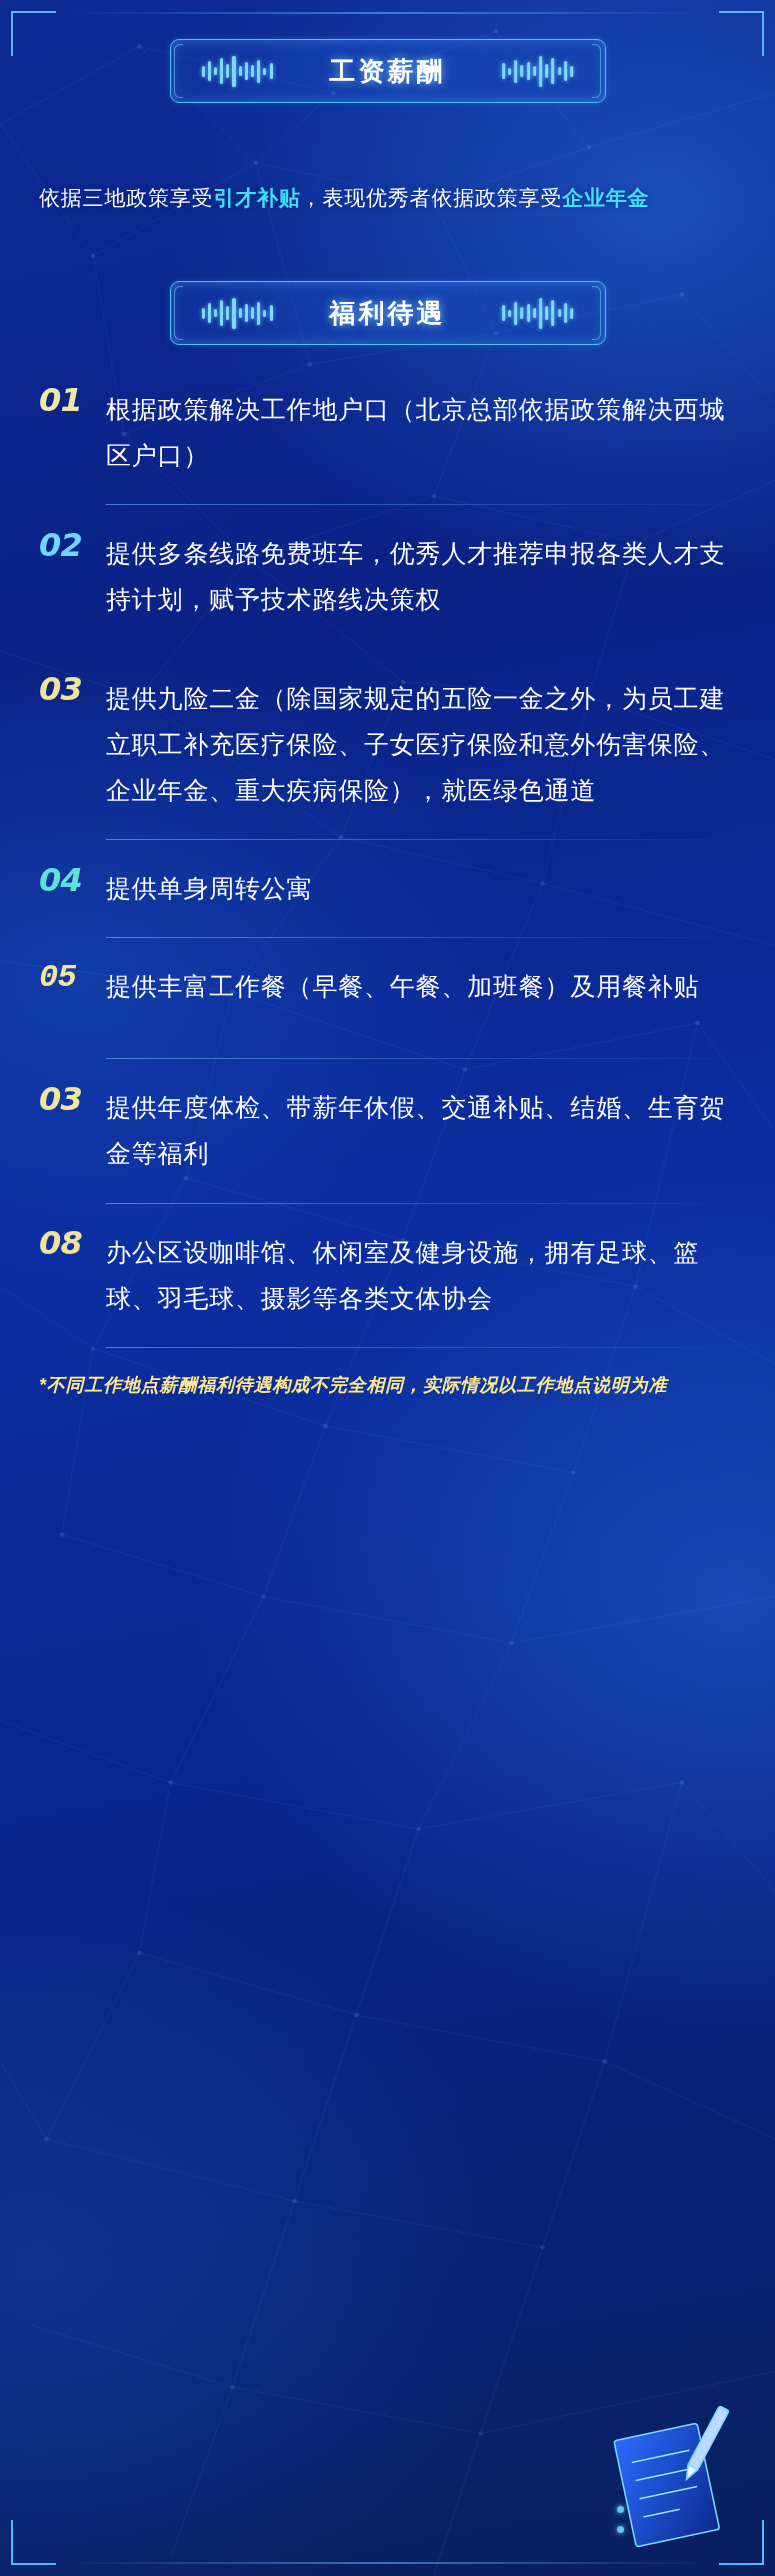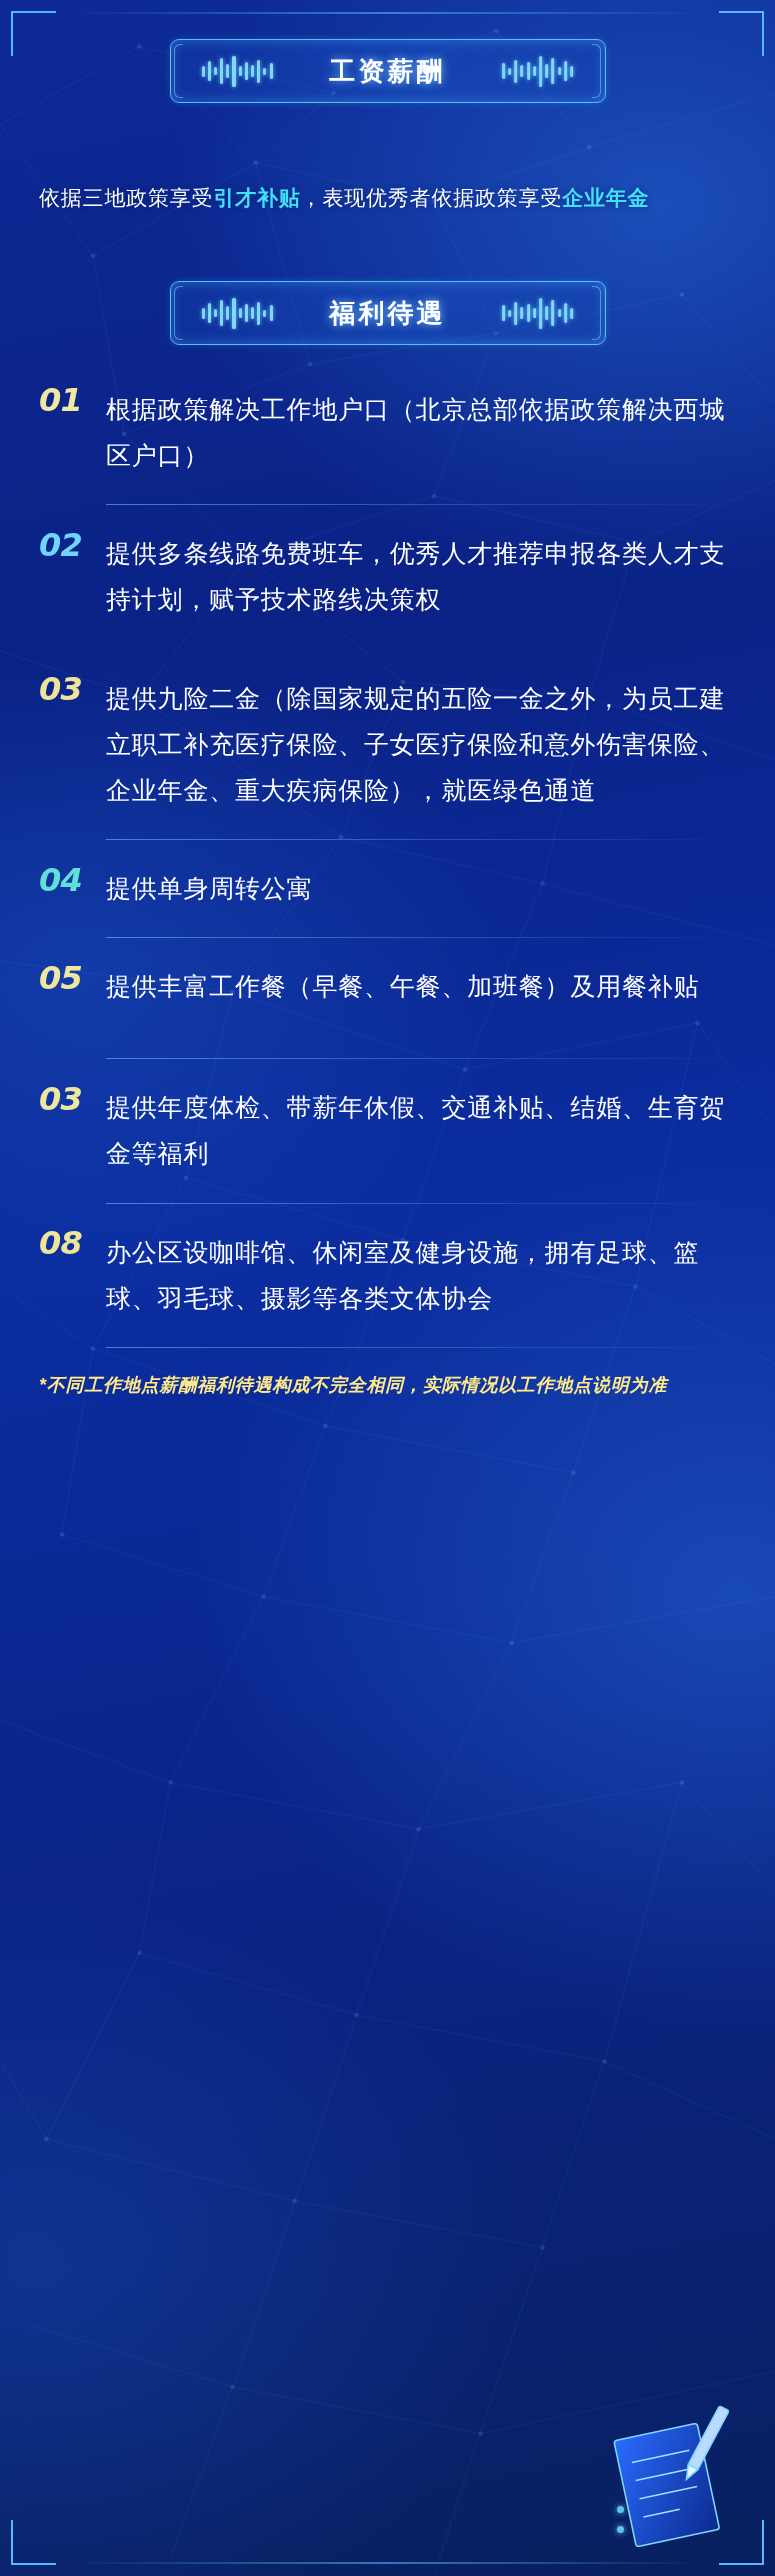--- a/index.html
+++ b/index.html
@@ -154,21 +154,21 @@
     font-weight: bold;
     font-style: italic;
     line-height: 1;
     padding-top: 1.6px;
     letter-spacing: -0.8px;
   }
   .num.c1 { color: #f2e9a0; }
   .num.c2 { color: #6fd6ff; }
   .num.c3 { color: #efe49a; }
   .num.c4 { color: #5fe0d8; }
-  .num.c5 { color: #f0e79e; }
+  .num.c5 { color: #f0e79e; font-family: Liberation Mono, monospace; }
   .num.c6 { color: #efe49a; }
   .num.c7 { color: #f0e79e; }
   .num.c8 { color: #efe49a; }
   .num-text {
     flex: 1 1 auto;
     color: #ffffff;
     font-size: 25px;
     line-height: 1.85;
     letter-spacing: 0.8px;
     padding-top: 3.1px;

